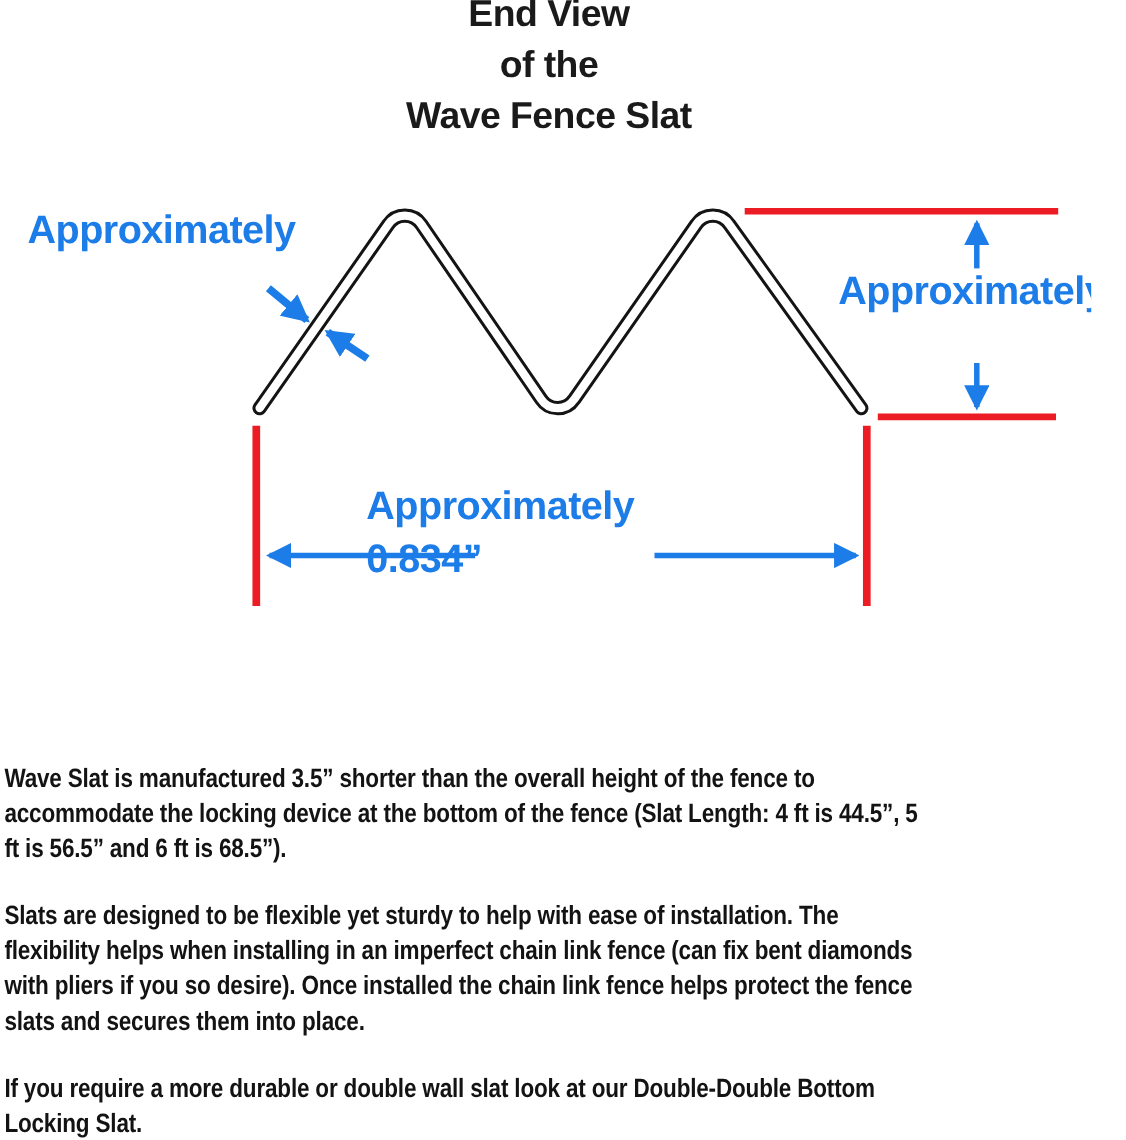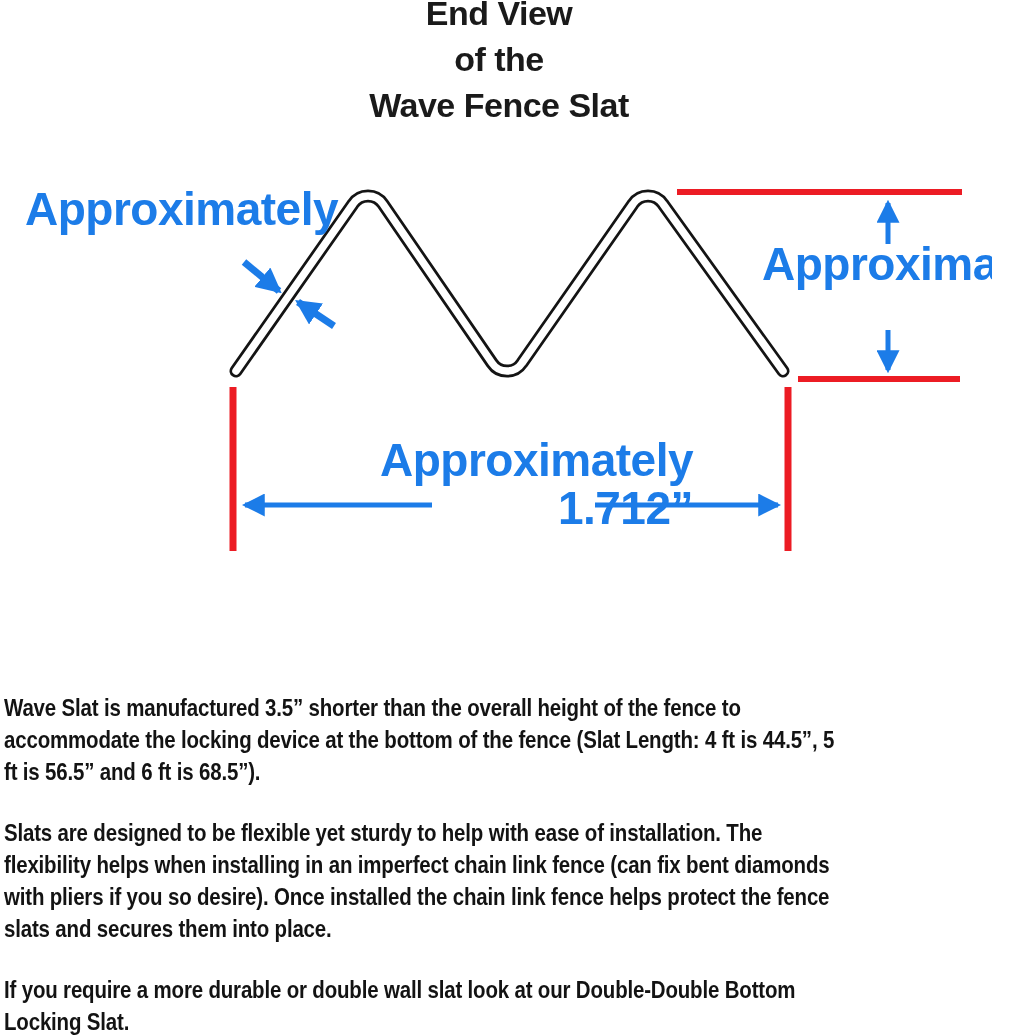--- a/index.html
+++ b/index.html
@@ -25,22 +25,22 @@
     letter-spacing: -0.5px;
   }
   .diagram-svg {
     position: absolute;
     left: 0; top: 0;
     width: 1024px;
     height: 620px;
   }
   .blue-label {
     position: absolute;
-    text-align: right;
-    font-size: 46px;
+    text-align: left;
+    font-size: 36px;
     line-height: 48px;
     font-weight: 700;
     color: var(--blue, #1c7ce8);
     letter-spacing: -0.5px;
   }
   .blue-label span { display: block; }
   .label-thickness { left: 25px;  top: 185px; width: 295px; }
   .label-height    { left: 762px; top: 240px; width: 262px; }
   .label-width     { left: 333px; top: 436px; width: 360px; }
   .body-text {
@@ -105,21 +105,21 @@
   </svg>
 
   <div class="blue-label label-thickness">
     <span>Approximately</span>
   </div>
   <div class="blue-label label-height">
     <span>Approximately</span>
   </div>
   <div class="blue-label label-width">
     <span>Approximately</span>
-    <span>1.712”</span>
+    <span>0.834”</span>
   </div>
 
   <div class="body-text">
     <p>Wave Slat is manufactured 3.5” shorter than the overall height of the fence to
 accommodate the locking device at the bottom of the fence (Slat Length: 4 ft is 44.5”, 5
 ft is 56.5” and 6 ft is 68.5”).</p>
     <p>Slats are designed to be flexible yet sturdy to help with ease of installation. The
 flexibility helps when installing in an imperfect chain link fence (can fix bent diamonds
 with pliers if you so desire). Once installed the chain link fence helps protect the fence
 slats and secures them into place.</p>

